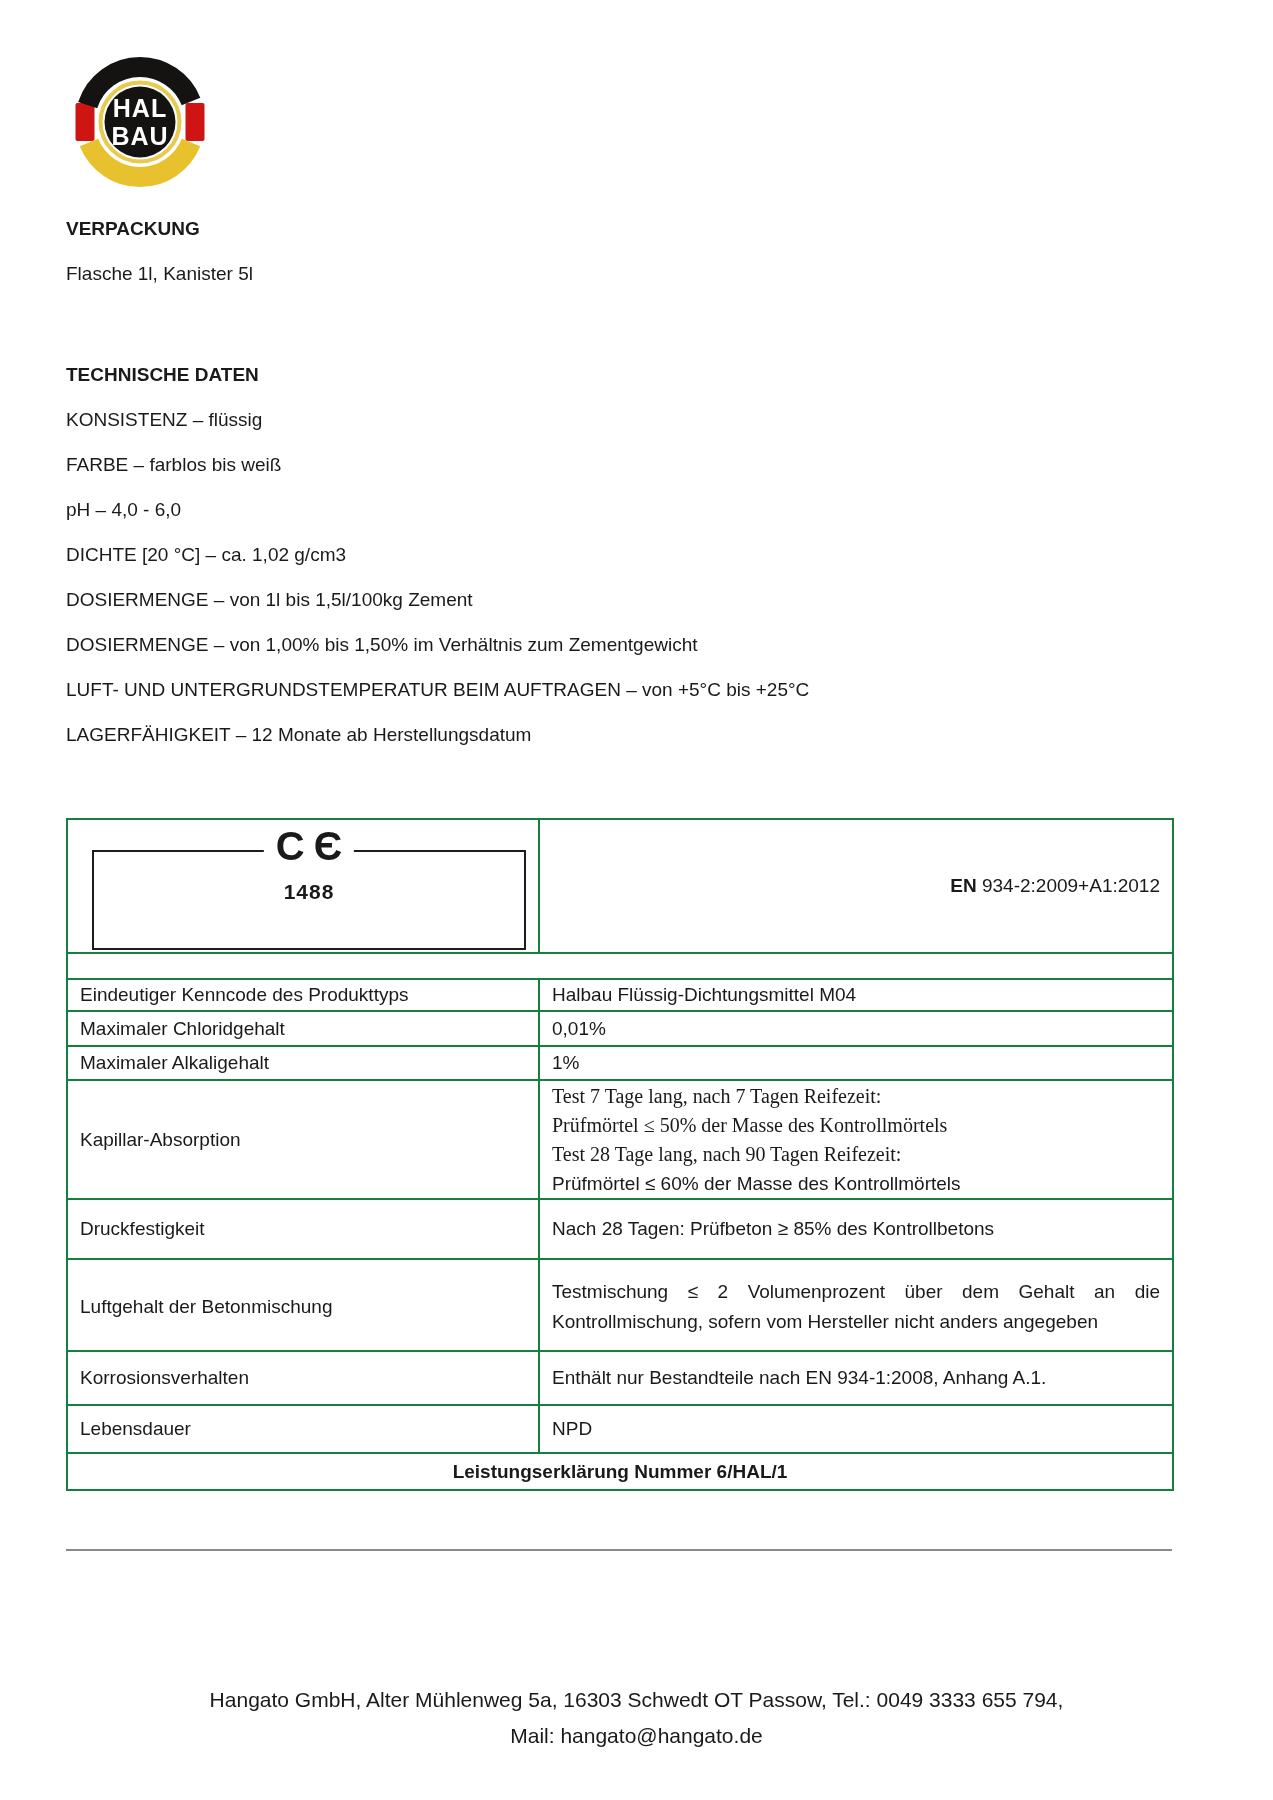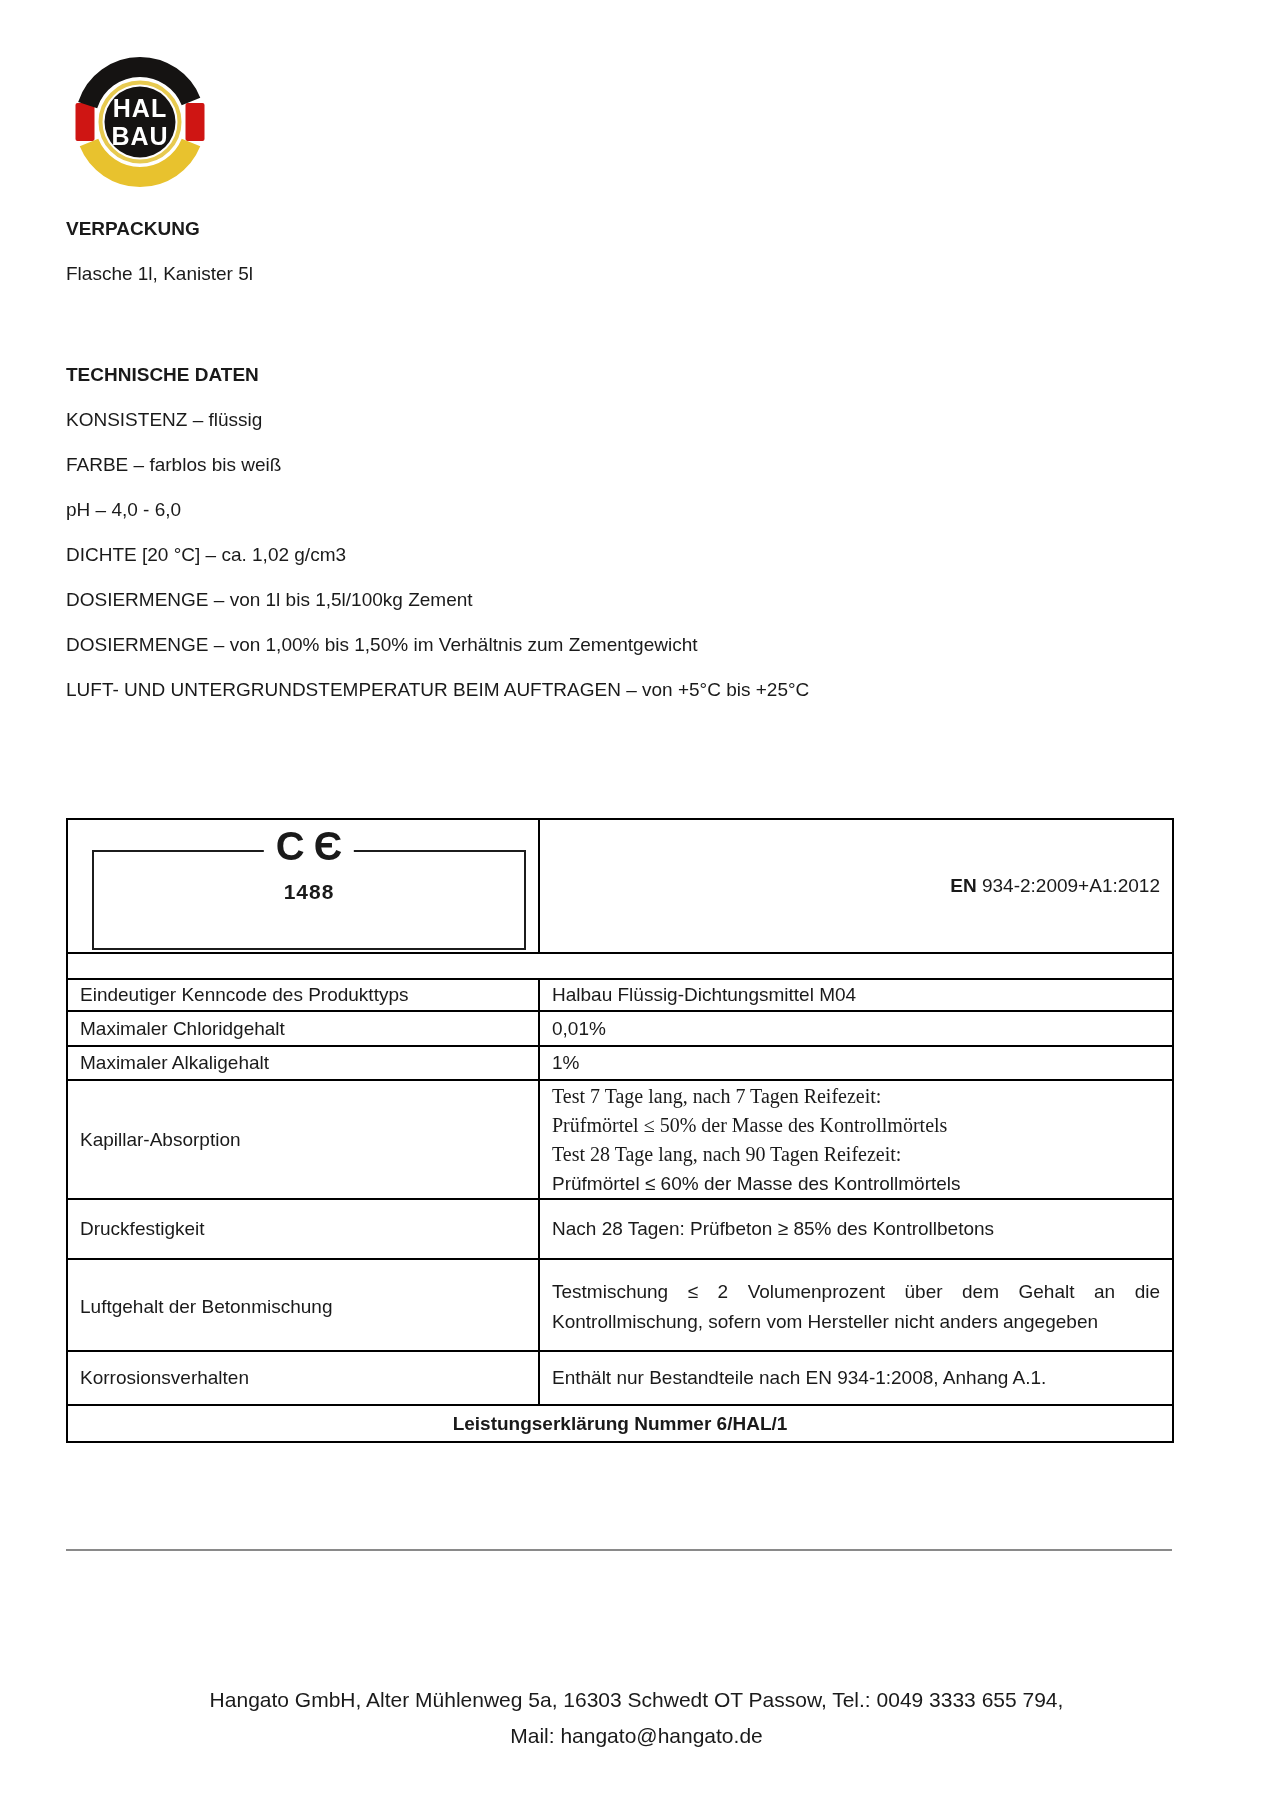--- a/index.html
+++ b/index.html
@@ -14,21 +14,21 @@
 
   
   .tline{height:45px;line-height:45px;font-size:19px;margin:0;white-space:nowrap;}
   .h-bold{font-weight:bold;}
   #block-packaging{left:66px;top:206px;}
   #block-tech{left:66px;top:352px;}
 
   
   #dop-table{position:absolute;left:66px;top:818px;width:1106px;
     border-collapse:collapse;table-layout:fixed;font-size:19px;}
-  #dop-table td{border:2px solid #000000;padding:0 12px;vertical-align:middle;}
+  #dop-table td{border:2px solid #15803d;padding:0 12px;vertical-align:middle;}
 
   .ce-cell{position:relative;height:132px;}
   .ce-box{position:absolute;left:24px;right:12px;top:30px;bottom:2px;
     border:2px solid #1c1c1c;display:flex;justify-content:center;}
   .ce-code{margin-top:28px;font-weight:bold;font-size:21px;letter-spacing:1px;}
   .ce-mark{position:absolute;top:-30px;left:50%;transform:translateX(-50%);
     background:#ffffff;padding:0 12px;font-size:40px;font-weight:bold;
     line-height:48px;height:48px;white-space:nowrap;}
   .ce-mark .ce-c{margin-right:9px;}
   .en-cell{text-align:right;}
@@ -81,20 +81,21 @@
 
 <div class="abs" id="block-tech">
   <p class="tline h-bold">TECHNISCHE DATEN</p>
   <p class="tline">KONSISTENZ – flüssig</p>
   <p class="tline">FARBE – farblos bis weiß</p>
   <p class="tline">pH – 4,0 - 6,0</p>
   <p class="tline">DICHTE [20 °C] – ca. 1,02 g/cm3</p>
   <p class="tline">DOSIERMENGE – von 1l bis 1,5l/100kg Zement</p>
   <p class="tline">DOSIERMENGE – von 1,00% bis 1,50% im Verhältnis zum Zementgewicht</p>
   <p class="tline">LUFT- UND UNTERGRUNDSTEMPERATUR BEIM AUFTRAGEN – von +5°C bis +25°C</p>
+  <p class="tline">LAGERFÄHIGKEIT – 12 Monate ab Herstellungsdatum</p>
 </div>
 
 <table id="dop-table">
   <colgroup>
       <col style="width:472px">
       <col style="width:634px">
     </colgroup>
   <tbody>
     <tr>
       <td class="ce-cell">
@@ -140,20 +141,24 @@
           <p class="just" style="text-align:left">Luftgehalt der Betonmischung</p>
         </td>
       <td>
           <p class="just">Testmischung ≤ 2 Volumenprozent über dem Gehalt an die Kontrollmischung, sofern vom Hersteller nicht anders angegeben</p>
         </td>
     </tr>
     <tr class="r-korrosion">
       <td>Korrosionsverhalten</td>
       <td>Enthält nur Bestandteile nach EN 934-1:2008, Anhang A.1.</td>
     </tr>
+    <tr class="r-lebensdauer">
+      <td>Lebensdauer</td>
+      <td>NPD</td>
+    </tr>
     <tr class="r-span-decl">
       <td colspan="2">Leistungserklärung Nummer 6/HAL/1</td>
     </tr>
   </tbody>
 </table>
 <div class="abs" id="table-underline"></div>
 
 <div class="abs" id="footer">
   <p>Hangato GmbH, Alter Mühlenweg 5a, 16303 Schwedt OT Passow, Tel.: 0049 3333 655 794,</p>
   <p>Mail: hangato@hangato.de</p>

